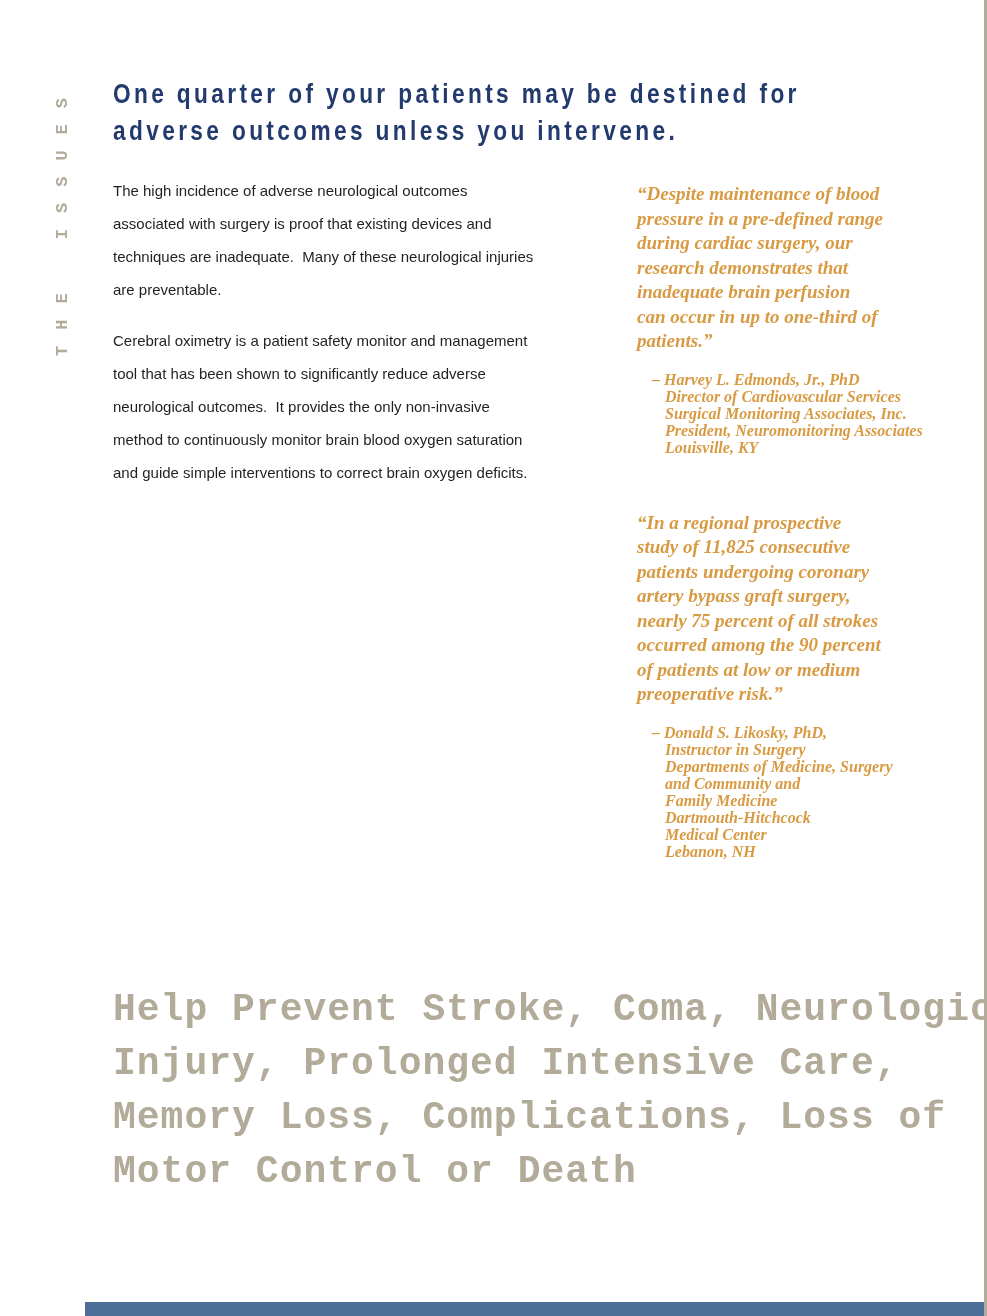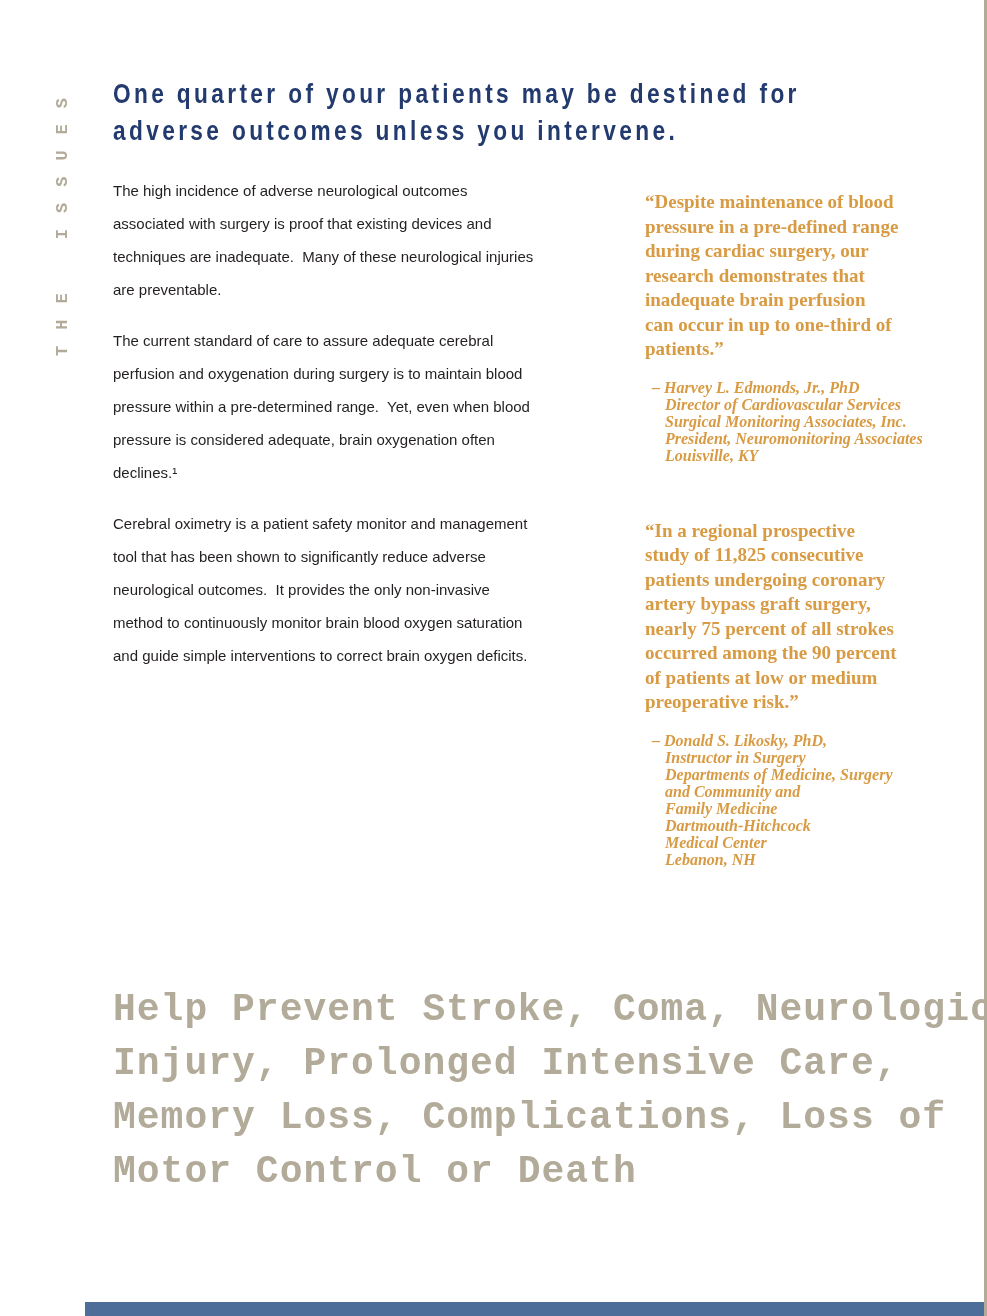--- a/index.html
+++ b/index.html
@@ -26,22 +26,22 @@
   }
   
   .body-col{position:absolute;left:113px;top:174px;width:500px;}
   .body-col p{
     margin:0 0 18px 0;font-size:15px;line-height:33px;
     color:var(--ink,#231f20);
   }
   
   .quote-col{position:absolute;left:637px;top:182px;width:300px;}
   .quote{
-    margin:8px;font-family:"Liberation Serif","DejaVu Serif",serif;
-    font-weight:bold;font-size:19px;line-height:24.5px;
+    margin:0;font-family:"Liberation Serif","DejaVu Serif",serif;
+    font-style:italic;font-weight:bold;font-size:19px;line-height:24.5px;
     color:var(--gold,#d89a42);
   }
   .attribution{
     margin:17px 0 0 15px;padding-left:13px;text-indent:-13px;
     font-family:"Liberation Serif","DejaVu Serif",serif;
     font-style:italic;font-weight:bold;font-size:16px;line-height:17px;
     color:var(--gold,#d89a42);
   }
   .quote+.attribution{margin-top:17px;}
   .attribution+.quote{margin-top:55px;}
@@ -71,25 +71,20 @@
   <div class="side-label pre">THE ISSUES</div>
 
   <h1 class="headline pre">One quarter of your patients may be destined for
 adverse outcomes unless you intervene.</h1>
 
   <div class="body-col">
     <p class="pre">The high incidence of adverse neurological outcomes
 associated with surgery is proof that existing devices and
 techniques are inadequate.  Many of these neurological injuries
 are preventable.</p>
-    <p class="pre">The current standard of care to assure adequate cerebral
-perfusion and oxygenation during surgery is to maintain blood
-pressure within a pre-determined range.  Yet, even when blood
-pressure is considered adequate, brain oxygenation often
-declines.¹</p>
     <p class="pre">Cerebral oximetry is a patient safety monitor and management
 tool that has been shown to significantly reduce adverse
 neurological outcomes.  It provides the only non-invasive
 method to continuously monitor brain blood oxygen saturation
 and guide simple interventions to correct brain oxygen deficits.</p>
   </div>
 
   <aside class="quote-col">
     <blockquote class="quote pre">“Despite maintenance of blood
 pressure in a pre-defined range

